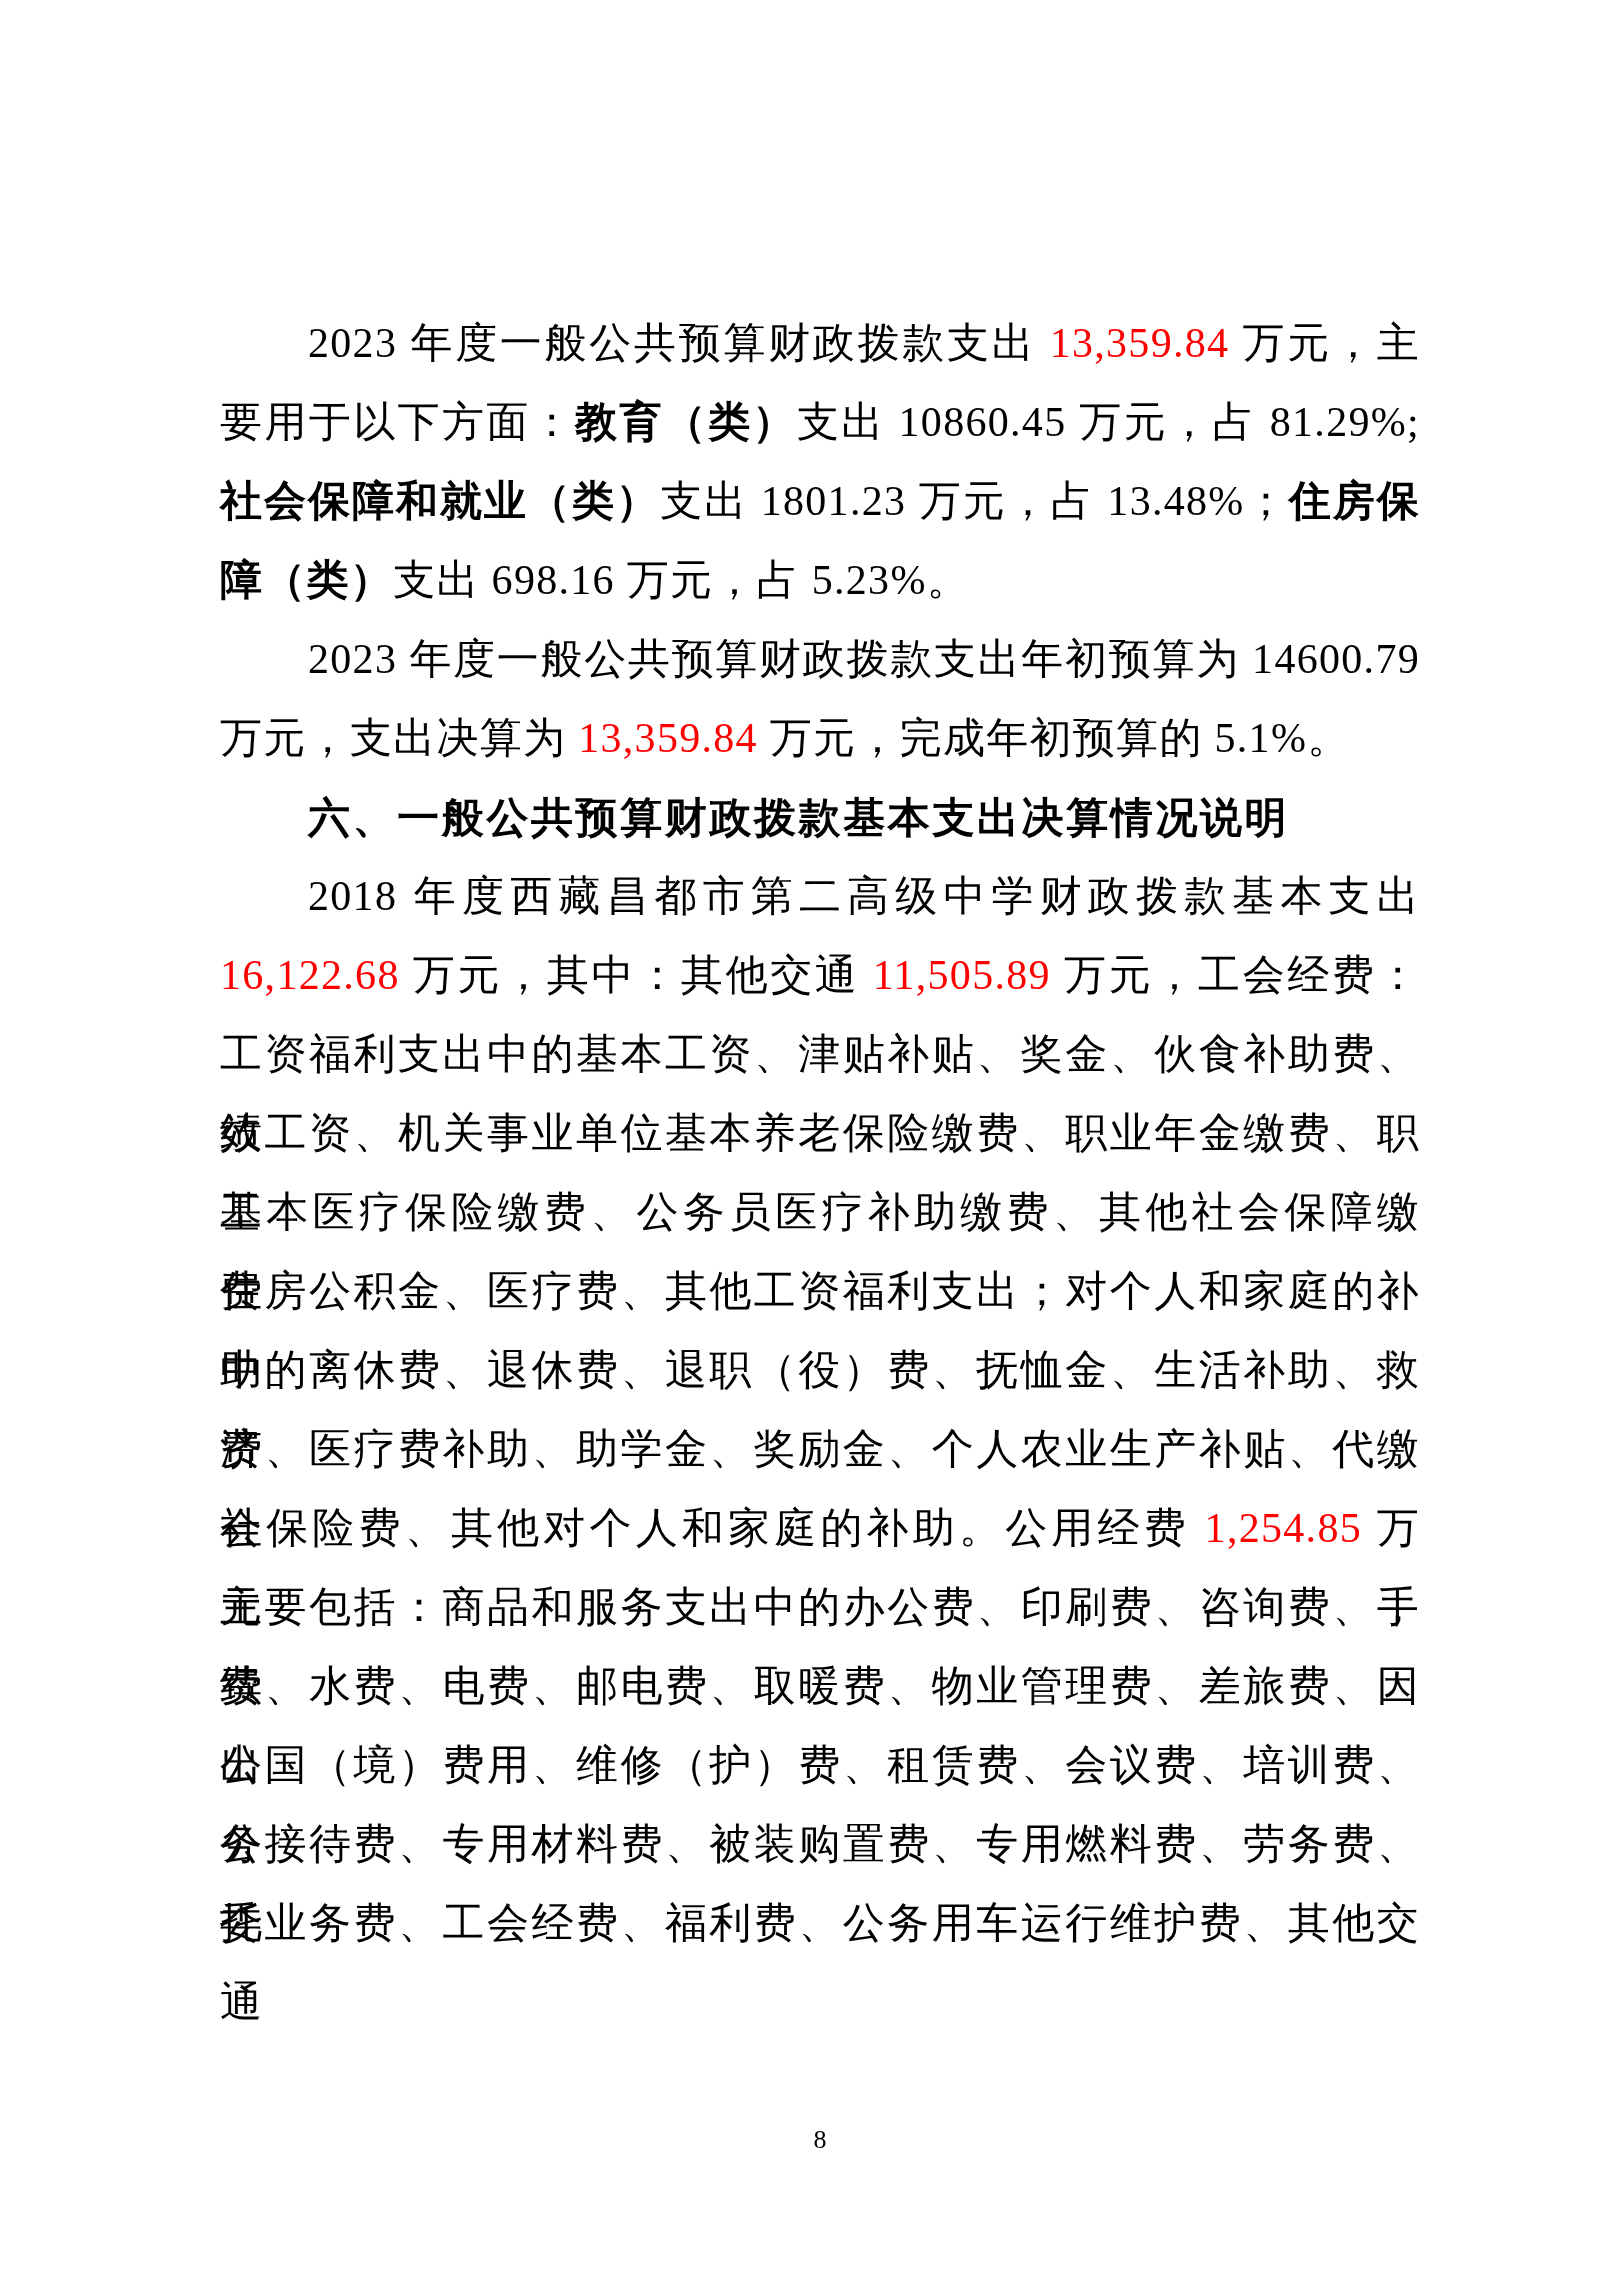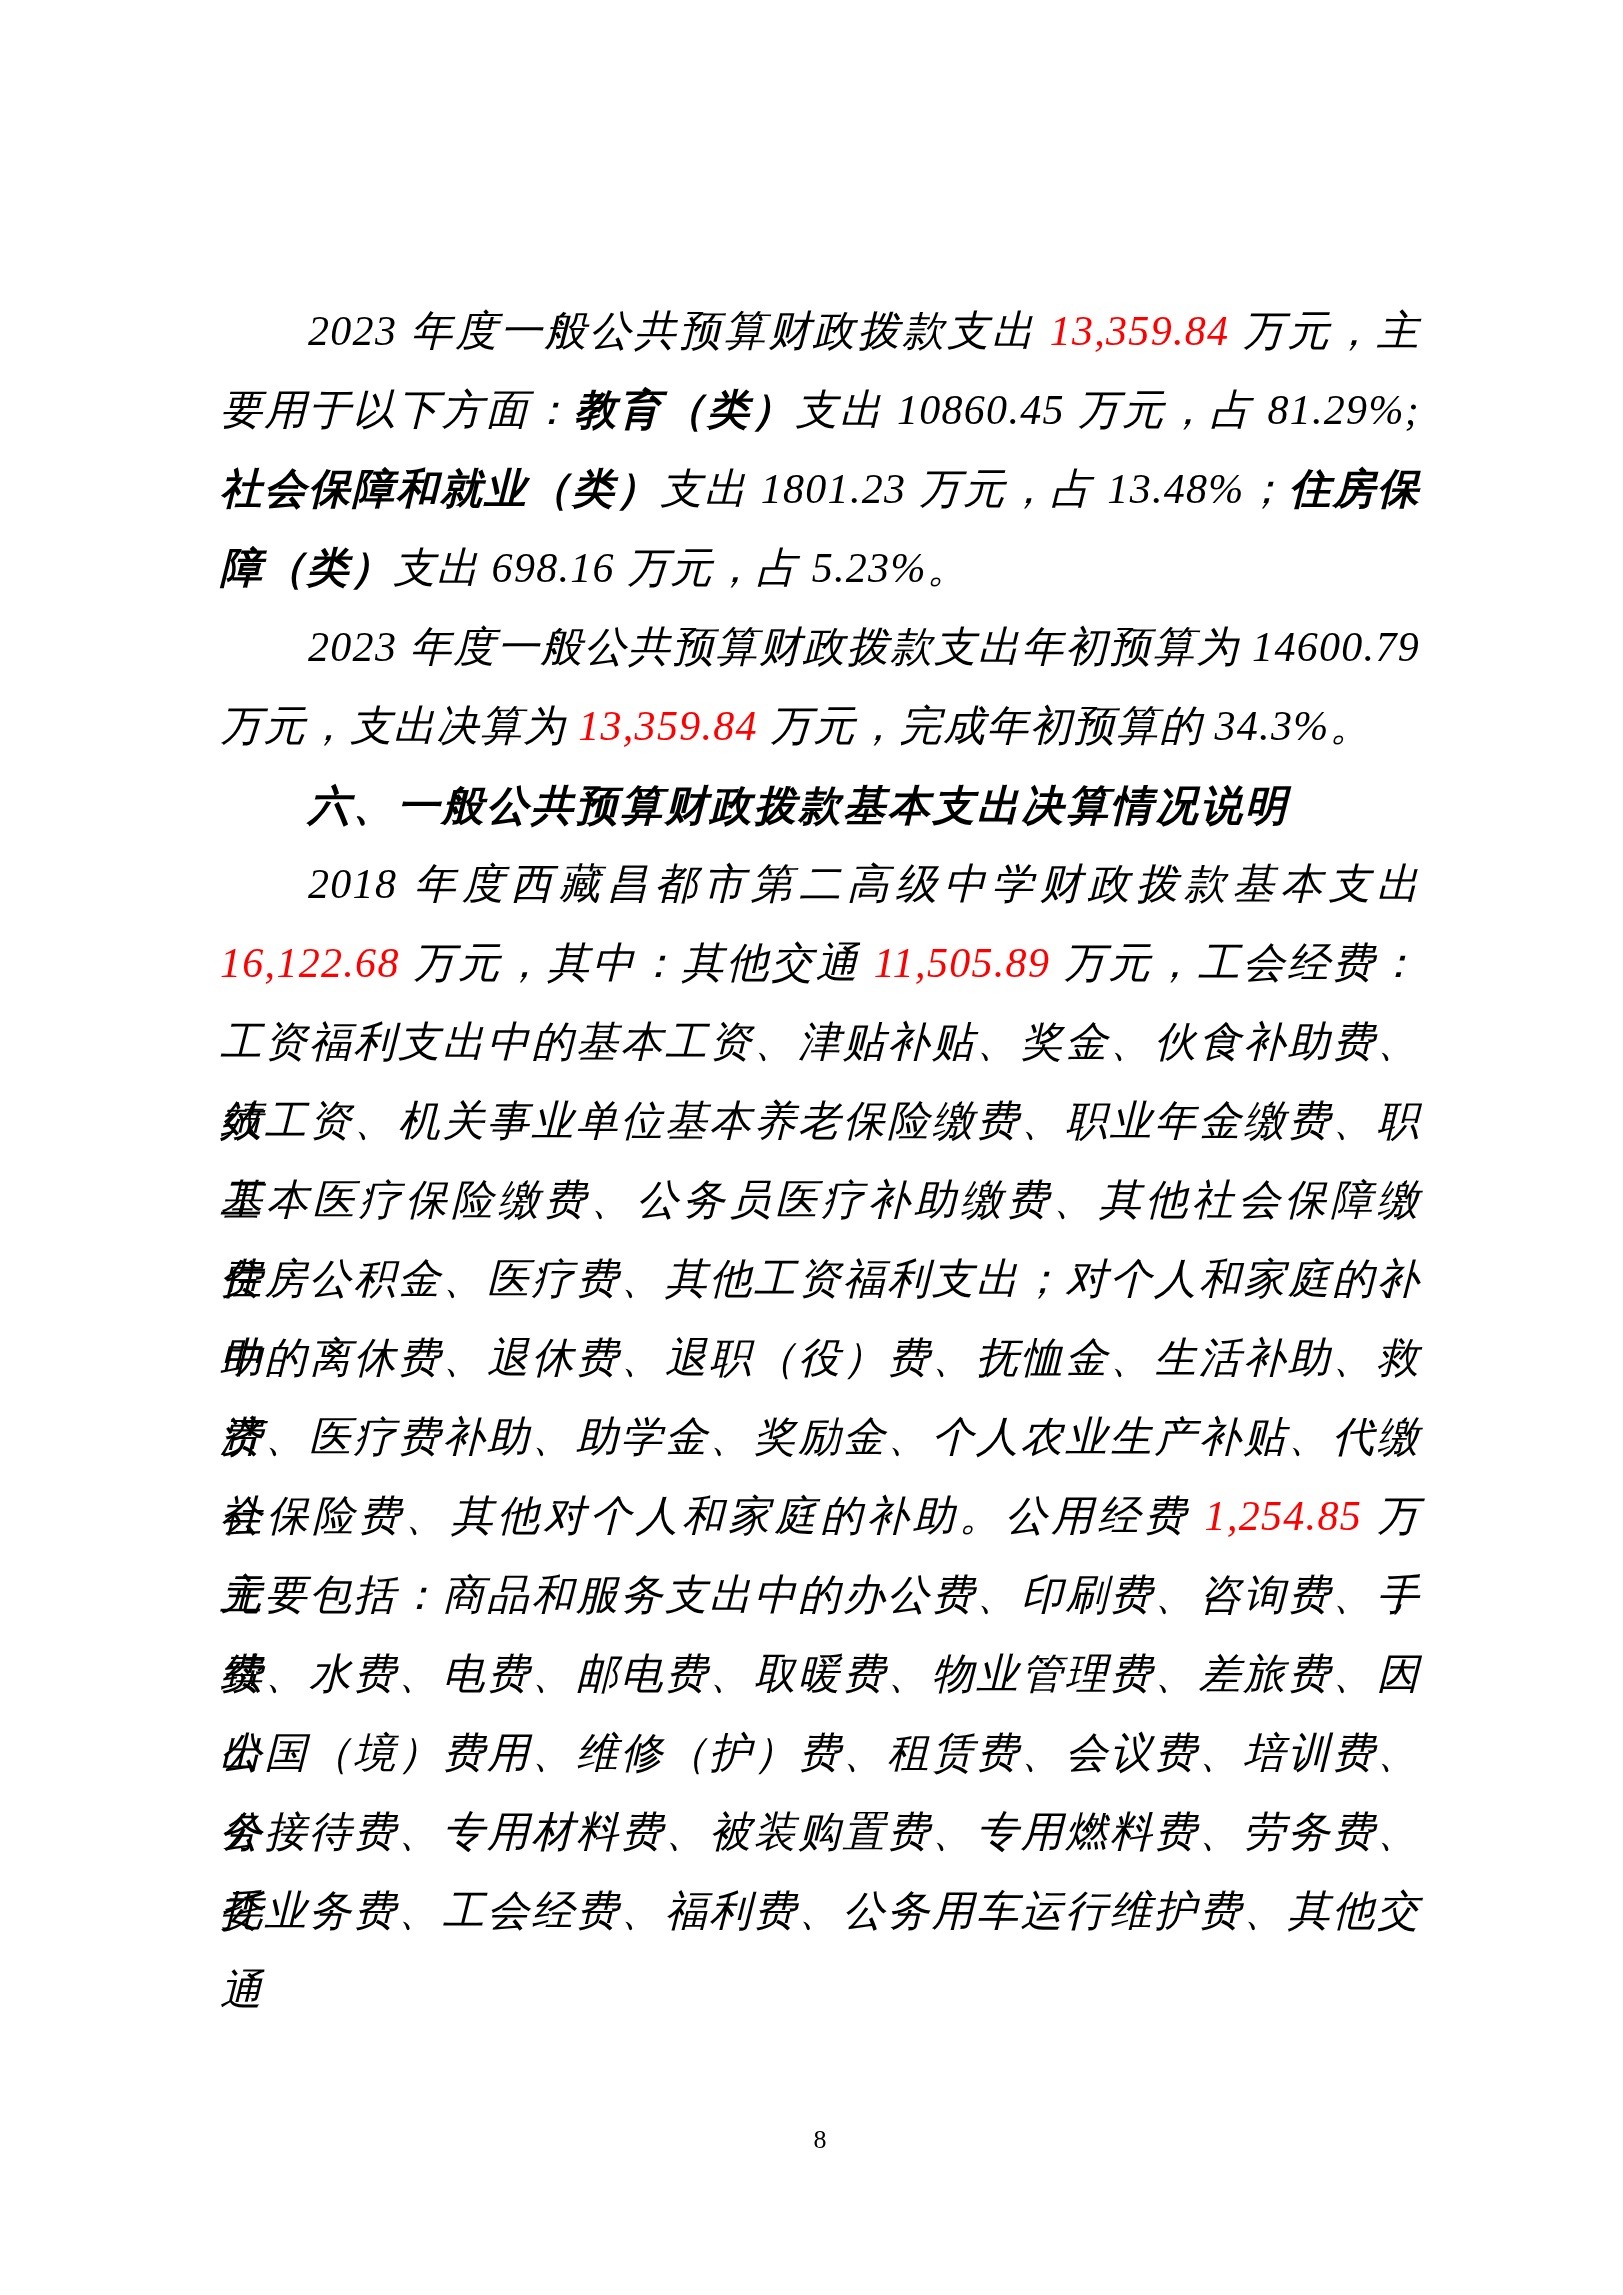--- a/index.html
+++ b/index.html
@@ -5,21 +5,21 @@
   html,body{margin:0;padding:0;}
   body{
     width:1623px;height:2295px;
     background:#ffffff;
     position:relative;
     font-family:"Liberation Serif", serif;
     overflow:hidden;
   }
   .textblock{
     position:absolute;
-    left:220px;top:292px;width:1200px;font-style:italic;
+    left:220px;top:304px;width:1200px;
   }
   .line{
     font-size:42px;
     line-height:79px;
     height:79px;
     color:#000000;
     letter-spacing:1.3px;
   }
   .just{
     text-align:justify;
@@ -52,21 +52,21 @@
 
   <div class="line just"><span>要用于以下方面：</span><span class="b">教育（类）</span><span>支出 10860.45 万元，占 81.29%;</span></div>
 
   <div class="line just"><span class="b">社会保障和就业（类）</span><span>支出 1801.23 万元，占 13.48%；</span><span class="b">住房保</span></div>
 
   <div class="line"><span class="b">障（类）</span><span>支出 698.16 万元，占 5.23%。</span></div>
 
 
   <div class="line ind just"><span>2023 年度一般公共预算财政拨款支出年初预算为 14600.79</span></div>
 
-  <div class="line"><span>万元，支出决算为 </span><span class="red">13,359.84</span><span> 万元，完成年初预算的 34.3%。</span></div>
+  <div class="line"><span>万元，支出决算为 </span><span class="red">13,359.84</span><span> 万元，完成年初预算的 5.1%。</span></div>
 
   <div class="line ind hei"><span>六、一般公共预算财政拨款基本支出决算情况说明</span></div>
 
   <div class="line ind just"><span>2018 年度西藏昌都市第二高级中学财政拨款基本支出</span></div>
 
   <div class="line just"><span class="red">16,122.68</span><span> 万元，其中：其他交通 </span><span class="red">11,505.89</span><span> 万元，工会经费：</span></div>
 
   <div class="line just"><span>工资福利支出中的基本工资、津贴补贴、奖金、伙食补助费、绩</span></div>
 
   <div class="line just"><span>效工资、机关事业单位基本养老保险缴费、职业年金缴费、职工</span></div>

